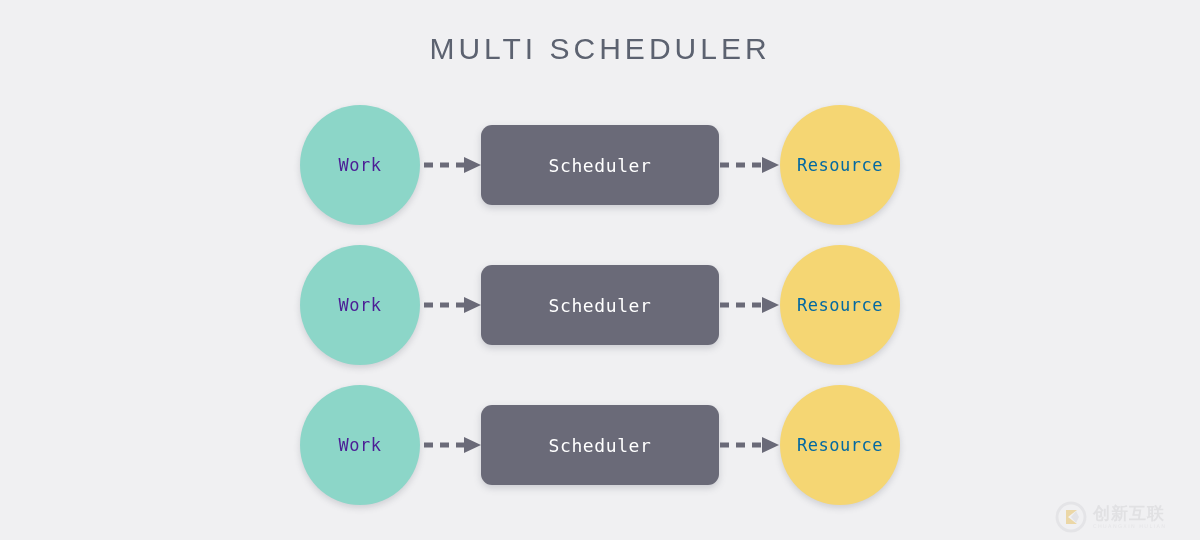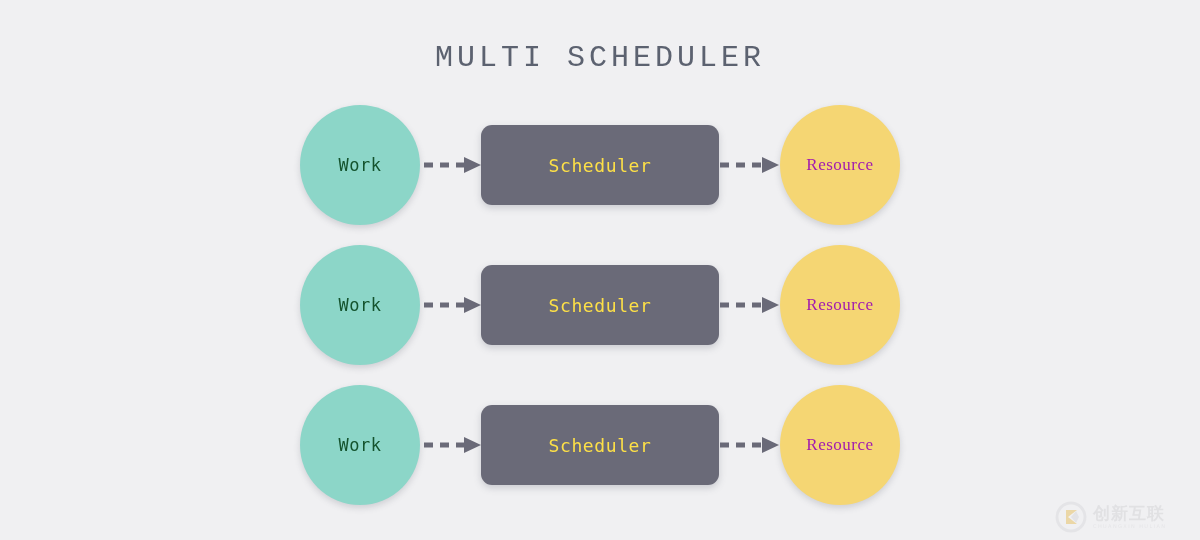--- a/index.html
+++ b/index.html
@@ -23,23 +23,23 @@
 
   
   #header {
     position: absolute;
     top: 0;
     left: 0;
     width: 1200px;
     text-align: center;
   }
   #title {
-    margin: 16px;
+    margin: 7px;
     padding-top: 24px;
-    font-family: Liberation Mono, monospace;
+    font-family: Liberation Sans, sans-serif;
     font-size: 30px;
     font-weight: 500;
     letter-spacing: 4px;
     color: #5c6270;
     line-height: 36px;
     white-space: pre;
   }
   #subtitle {
     margin: 0;
     padding-top: 6px;
@@ -83,43 +83,43 @@
     left: 780px;
     background: #f5d673;
   }
   .node-circle .node-label {
     font-family: "DejaVu Sans Mono", "Liberation Mono", monospace;
     font-size: 17px;
     letter-spacing: 0.5px;
     line-height: 20px;
     user-select: none;
   }
-  .node-work .node-label { color: #14532d; }
-  .node-resource .node-label { color: #a21caf; font-family: Liberation Serif, serif; }
+  .node-work .node-label { color: #4c1d95; }
+  .node-resource .node-label { color: #0369a1; }
 
   
   .node-box {
     position: absolute;
     top: 30px;
     left: 481px;
     width: 238px;
     height: 80px;
     background: #6a6a78;
     border-radius: 11px;
     display: flex;
     align-items: center;
     justify-content: center;
     box-shadow: 0 3px 7px rgba(90, 95, 110, 0.25);
     box-sizing: border-box;
   }
   .node-box .node-label {
     font-family: "DejaVu Sans Mono", "Liberation Mono", monospace;
     font-size: 18px;
     letter-spacing: 0.6px;
-    color: #fde047;
+    color: #ffffff;
     line-height: 21px;
     user-select: none;
   }
 
   
   .arrow {
     position: absolute;
     top: 59px;
     height: 22px;
   }

